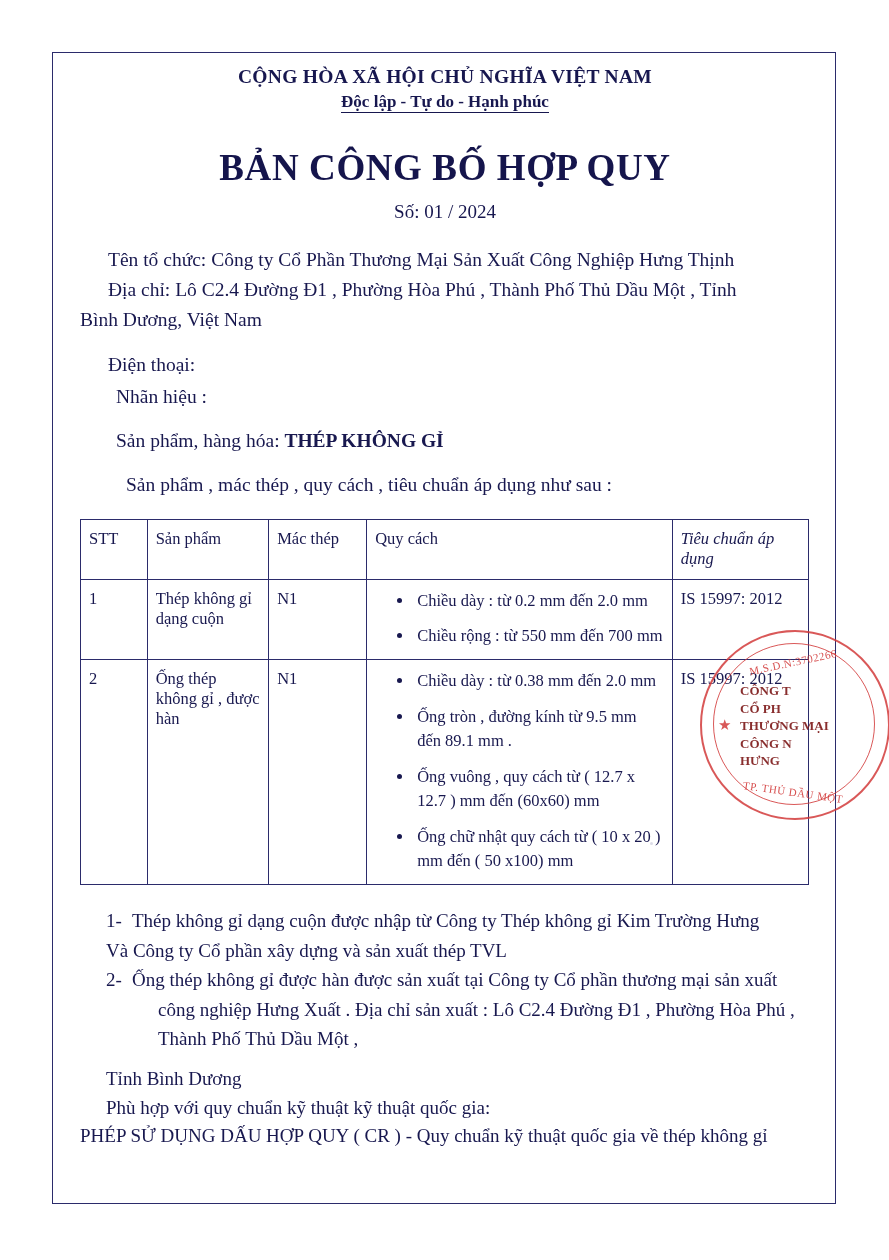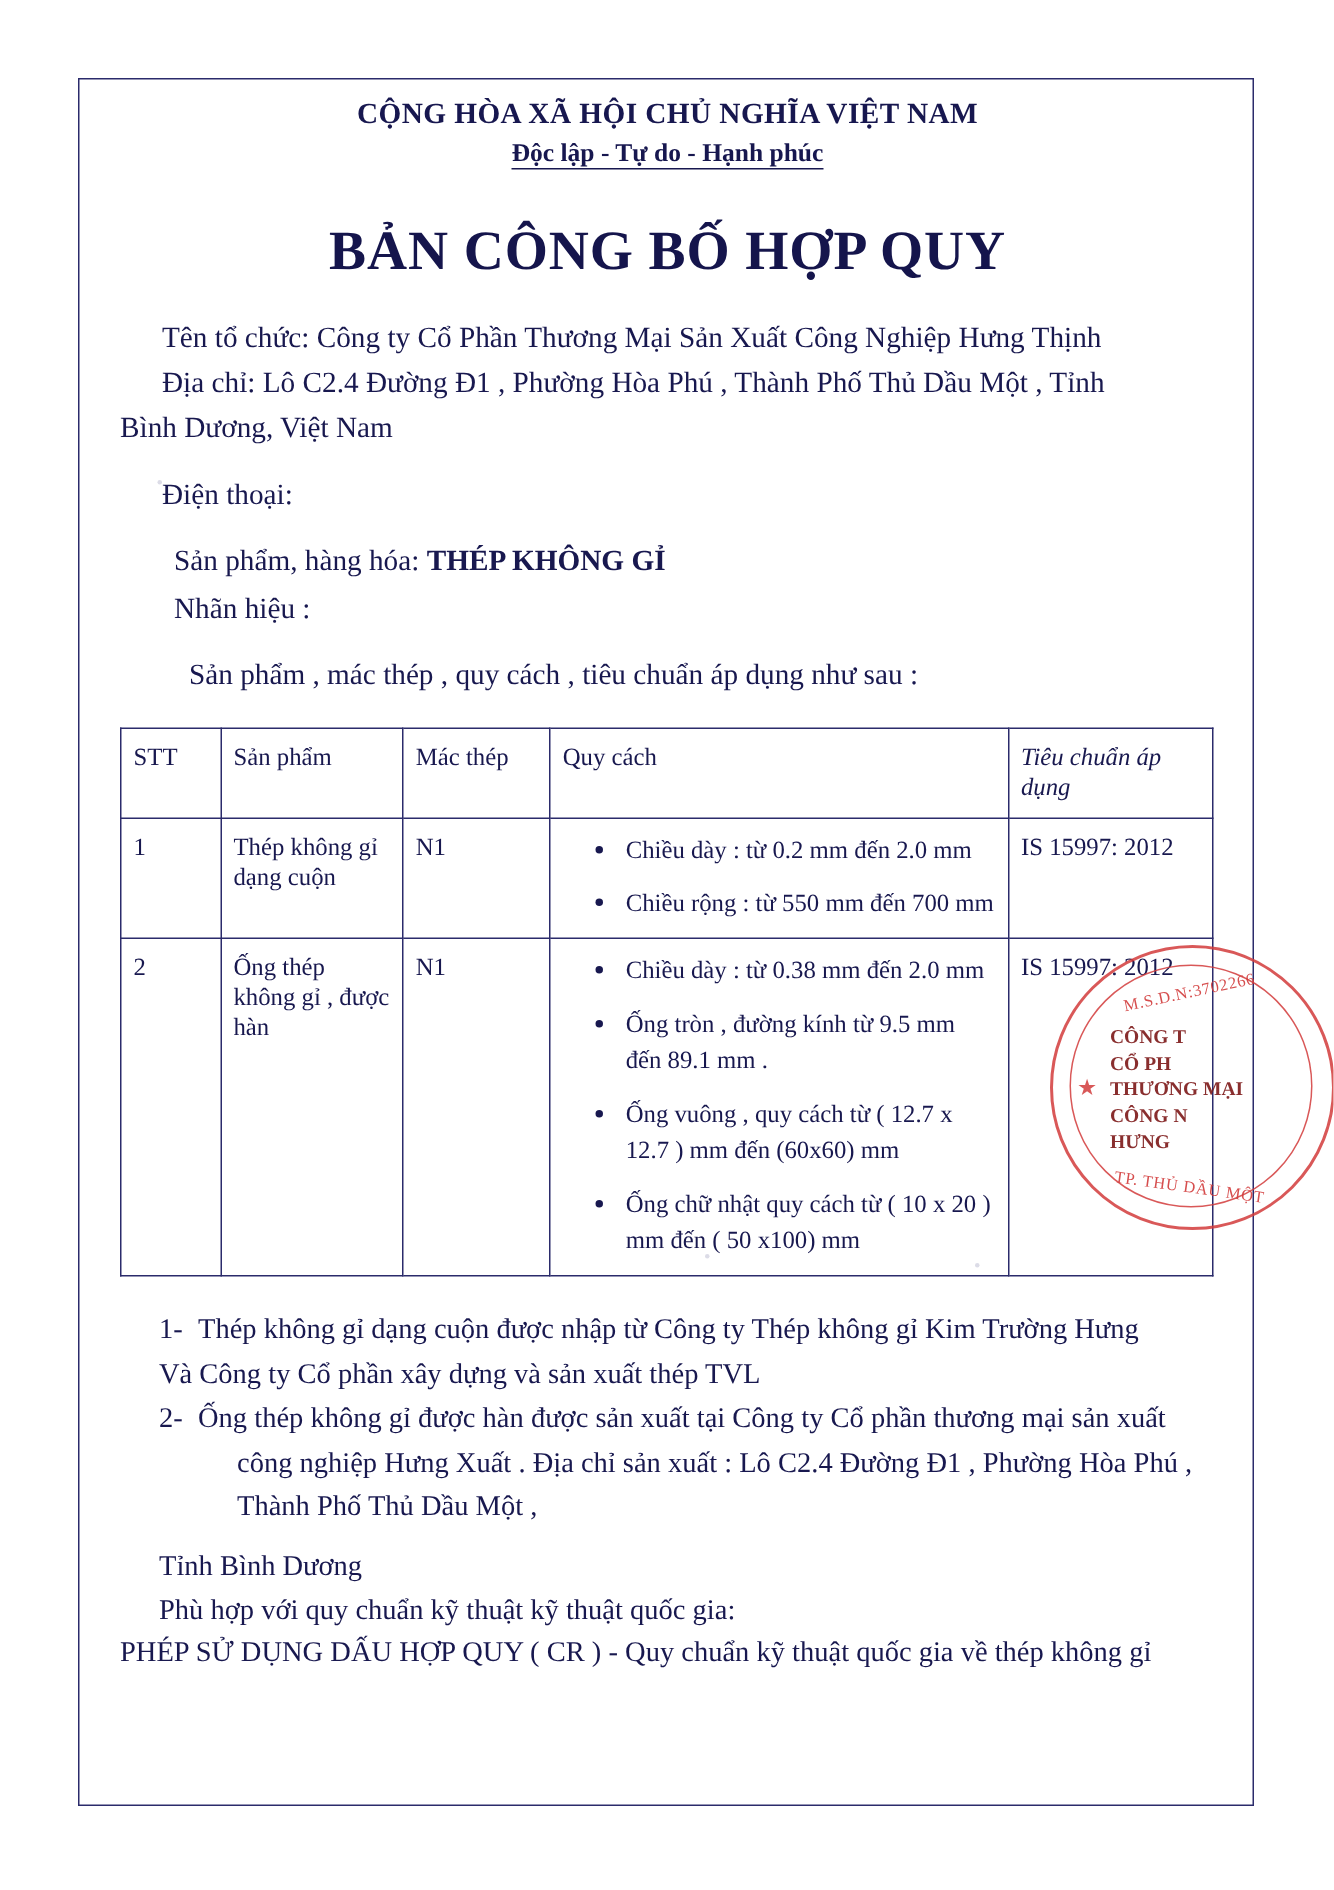--- a/index.html
+++ b/index.html
@@ -233,28 +233,29 @@
 
 <div class="page">
   <div class="scan-frame"></div>
 
   <div class="content">
 
     <div class="center natl-title">CỘNG HÒA XÃ HỘI CHỦ NGHĨA VIỆT NAM</div>
     <div class="center natl-sub"><span class="underline">Độc lập - Tự do - Hạnh phúc</span></div>
 
     <div class="center doc-title">BẢN CÔNG BỐ HỢP QUY</div>
+    <div class="center doc-number">Số: 01 / 2024</div>
 
     <div class="body-block">
       <div class="ln indent1">Tên tổ chức: Công ty Cổ Phần Thương Mại Sản Xuất Công Nghiệp Hưng Thịnh</div>
       <div class="ln indent1 tight">Địa chỉ: Lô C2.4 Đường Đ1 , Phường Hòa Phú , Thành Phố Thủ Dầu Một , Tỉnh</div>
       <div class="ln tight">Bình Dương, Việt Nam</div>
       <div class="ln indent1 gap-sm">Điện thoại:</div>
+      <div class="ln indent2">Nhãn hiệu :</div>
       <div class="ln indent2 gap-sm"><span>Sản phẩm, hàng hóa: </span><b class="prod">THÉP KHÔNG GỈ</b></div>
-      <div class="ln indent2">Nhãn hiệu :</div>
       <div class="ln indent3 gap-sm">Sản phẩm , mác thép , quy cách , tiêu chuẩn áp dụng như sau :</div>
     </div>
 
     <table class="spec">
       <thead>
         <tr>
           <th class="col-stt">STT</th>
           <th class="col-prod">Sản phẩm</th>
           <th class="col-mac">Mác thép</th>
           <th class="col-quy">Quy cách</th>

